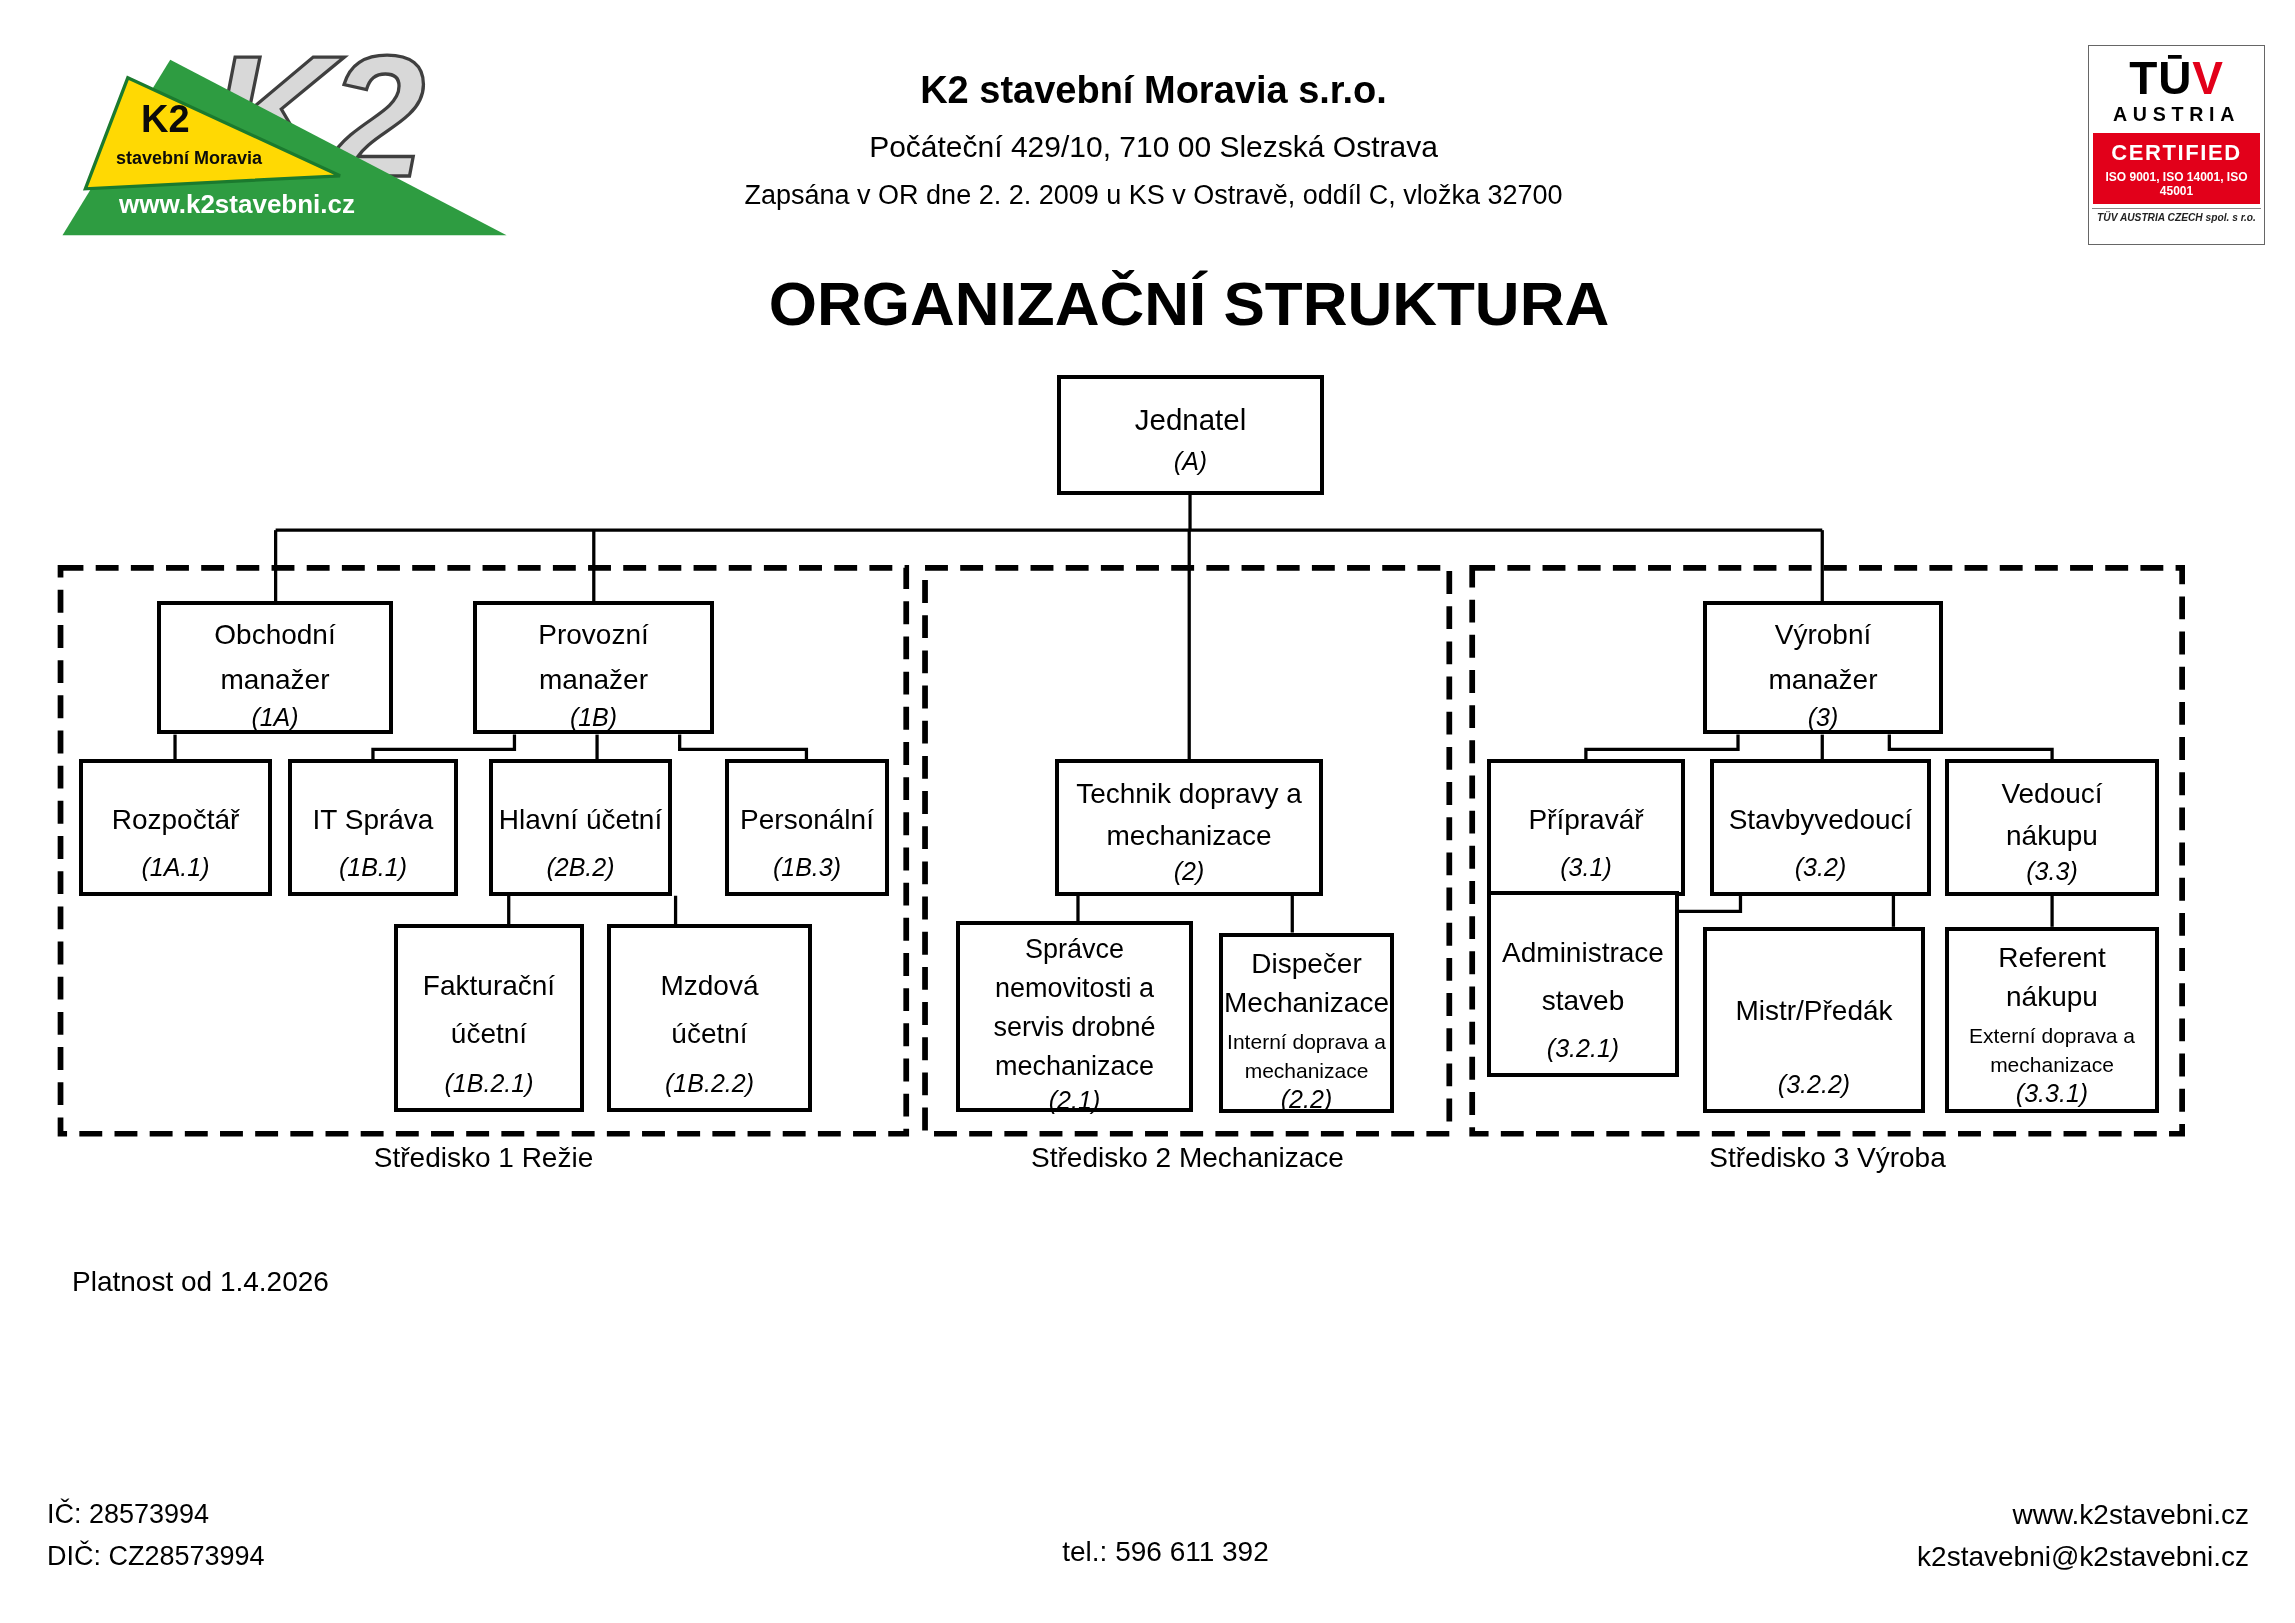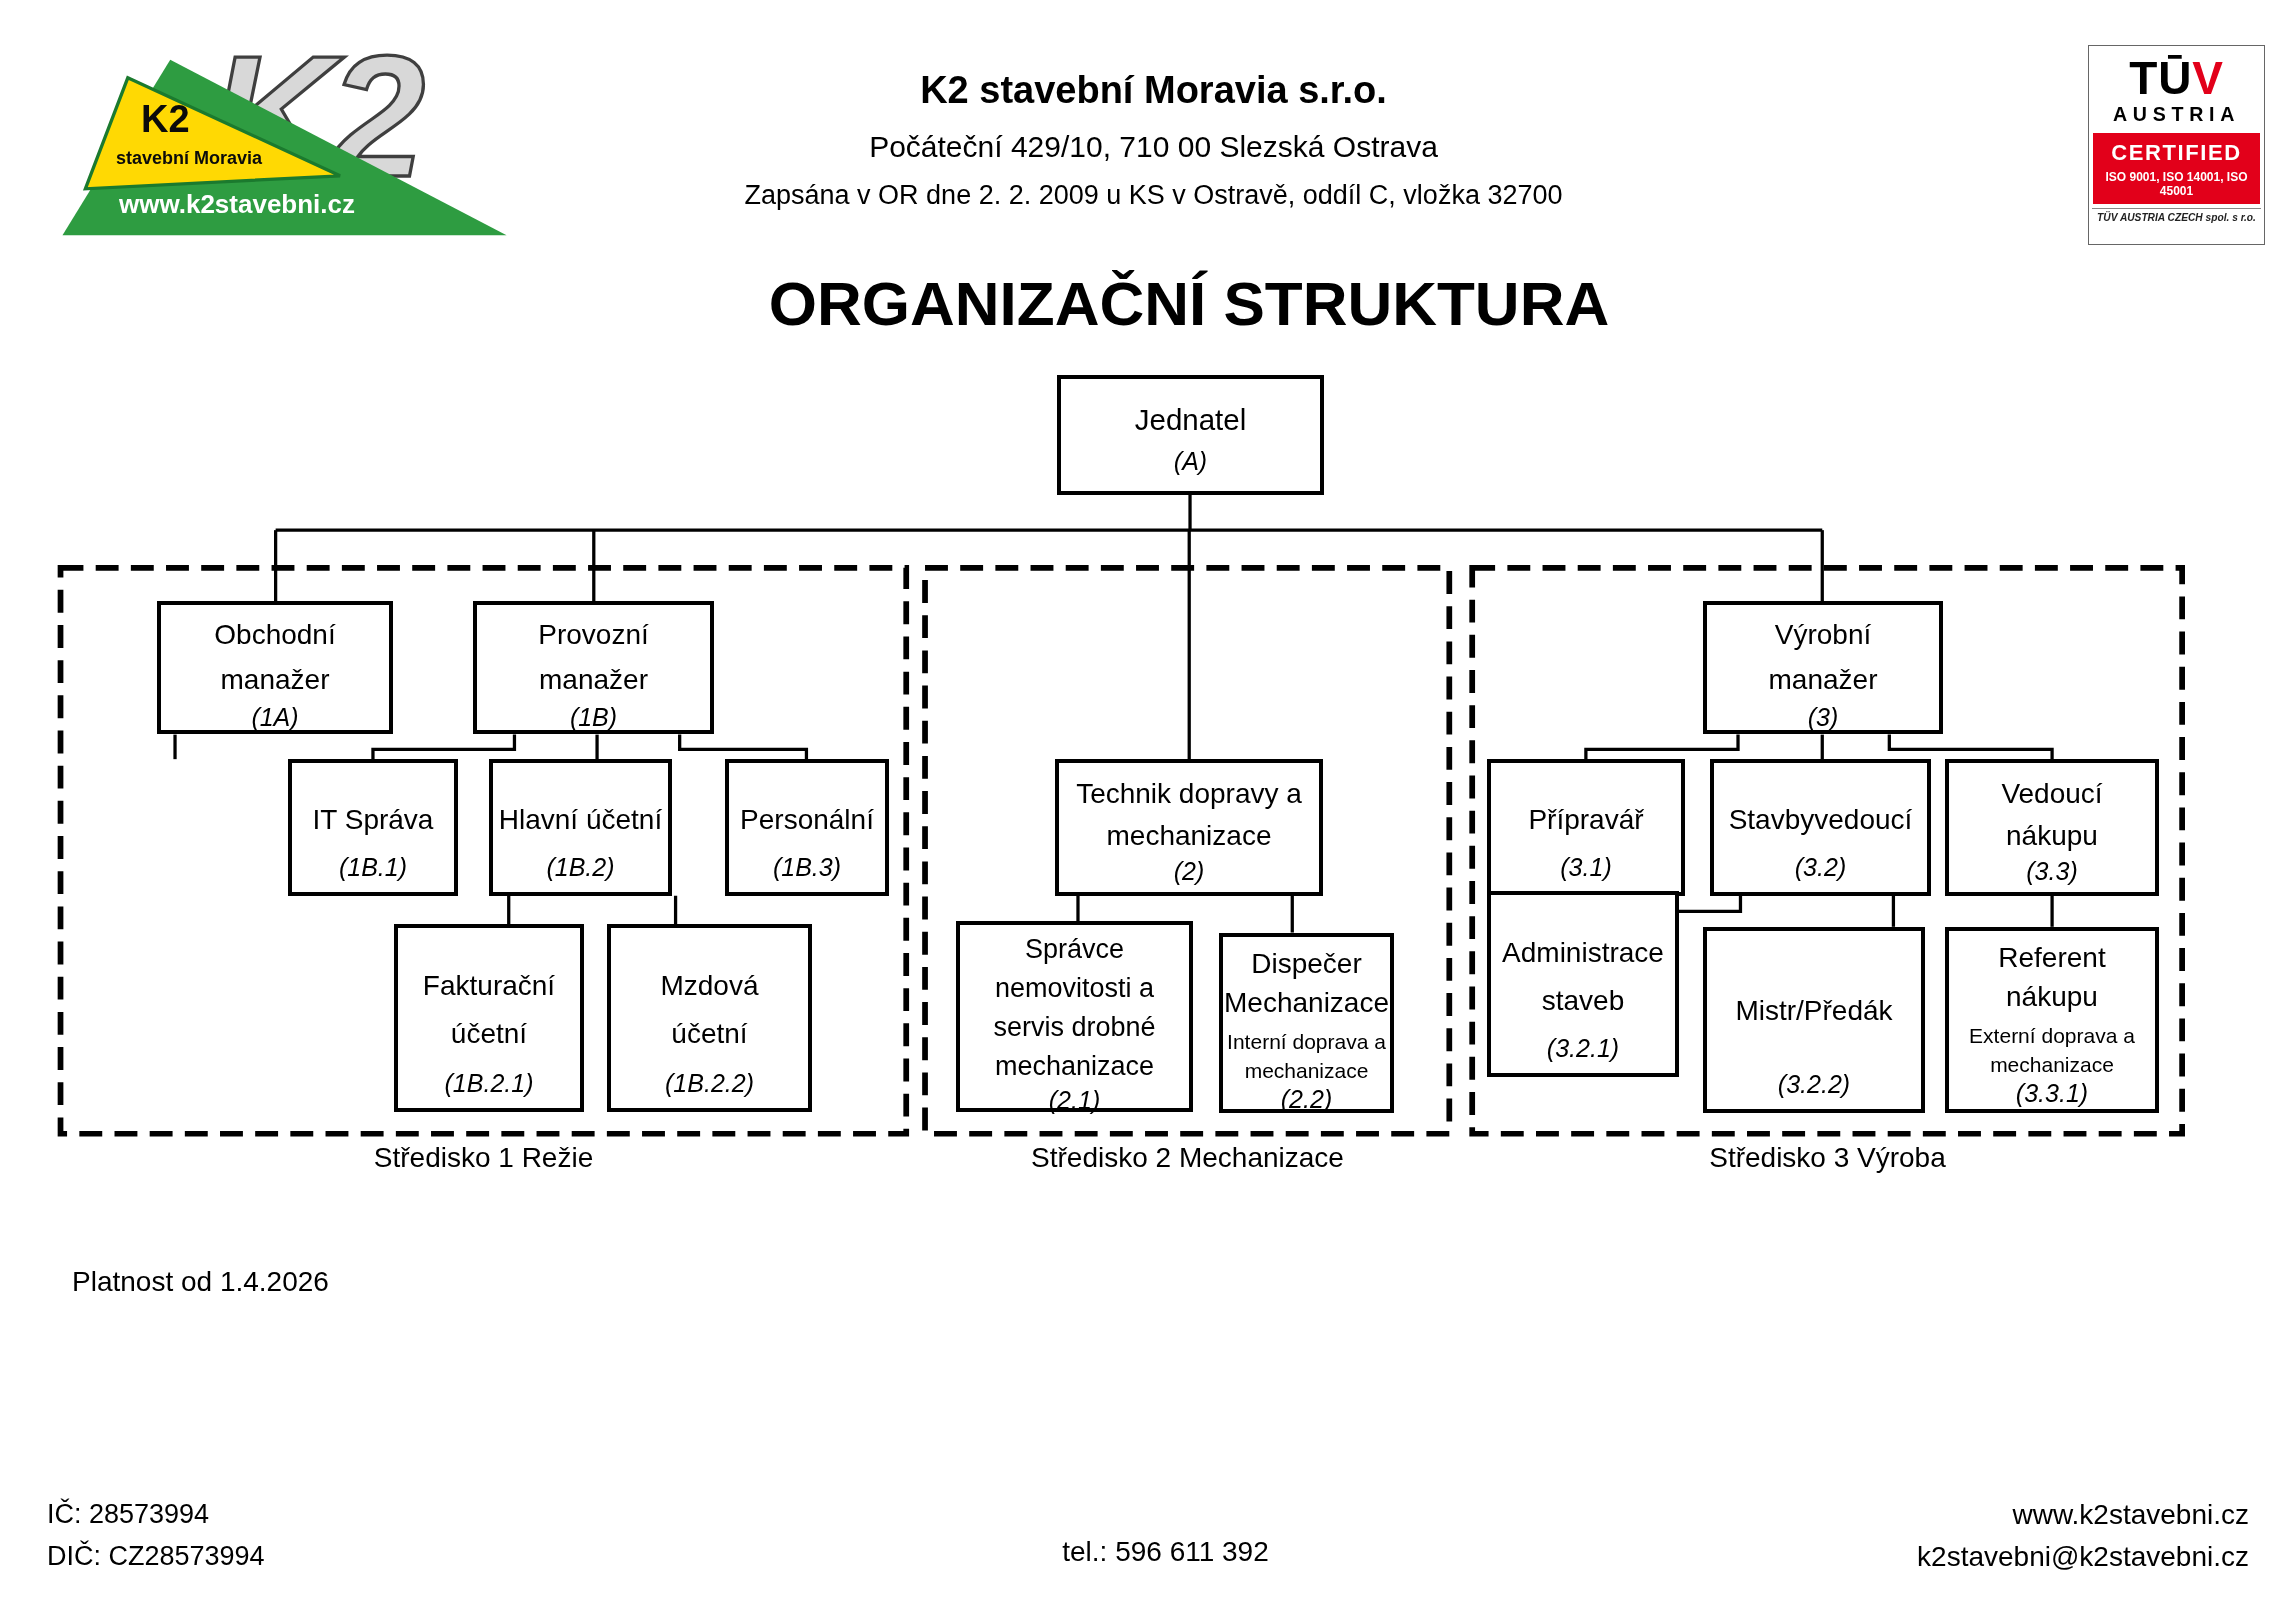--- a/index.html
+++ b/index.html
@@ -140,27 +140,31 @@
     <div class="box-title">Provozní
 manažer</div>
     <div class="box-code">(1B)</div>
   </div>
   <div class="box b-mgr" style="left:1703px;top:601px;width:240px;height:133px;">
     <div class="box-title">Výrobní
 manažer</div>
     <div class="box-code">(3)</div>
   </div>
 
+  <div class="box b-single" style="left:79px;top:759px;width:193px;height:137px;">
+    <div class="box-title">Rozpočtář</div>
+    <div class="box-code">(1A.1)</div>
+  </div>
   <div class="box b-single" style="left:288px;top:759px;width:170px;height:137px;">
     <div class="box-title">IT Správa</div>
     <div class="box-code">(1B.1)</div>
   </div>
   <div class="box b-single" style="left:489px;top:759px;width:183px;height:137px;">
     <div class="box-title">Hlavní účetní</div>
-    <div class="box-code">(1B.2)</div>
+    <div class="box-code">(2B.2)</div>
   </div>
   <div class="box b-single" style="left:725px;top:759px;width:164px;height:137px;">
     <div class="box-title">Personální</div>
     <div class="box-code">(1B.3)</div>
   </div>
 
   <div class="box b-tall2" style="left:394px;top:924px;width:190px;height:188px;">
     <div class="box-title">Fakturační
 účetní</div>
     <div class="box-code">(1B.2.1)</div>

